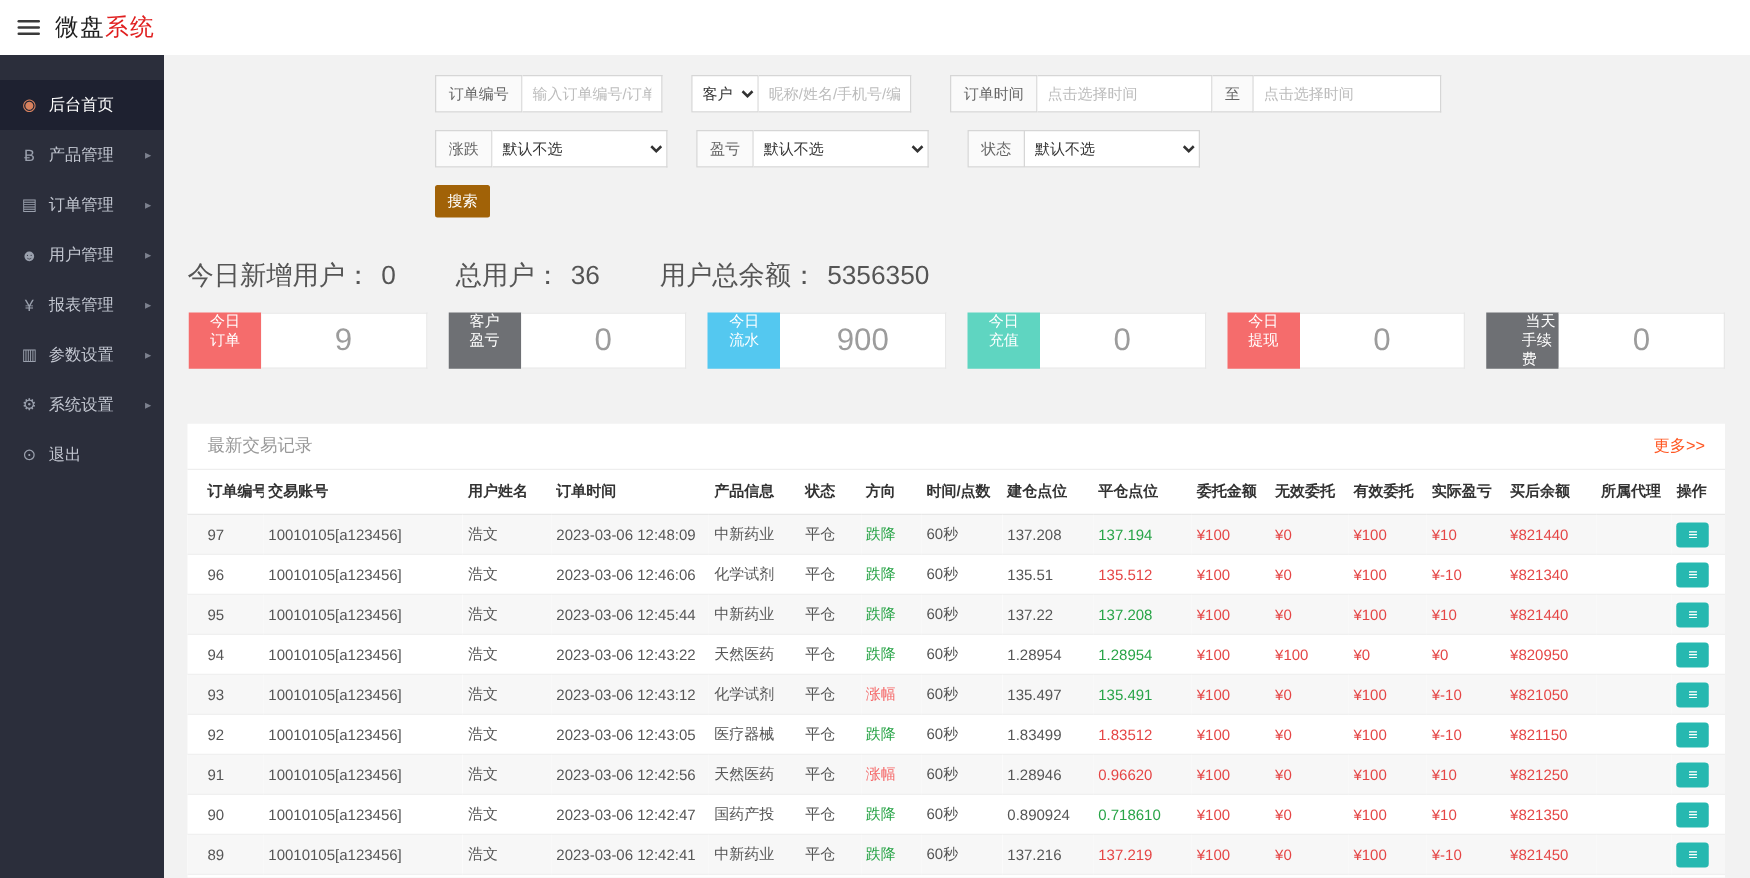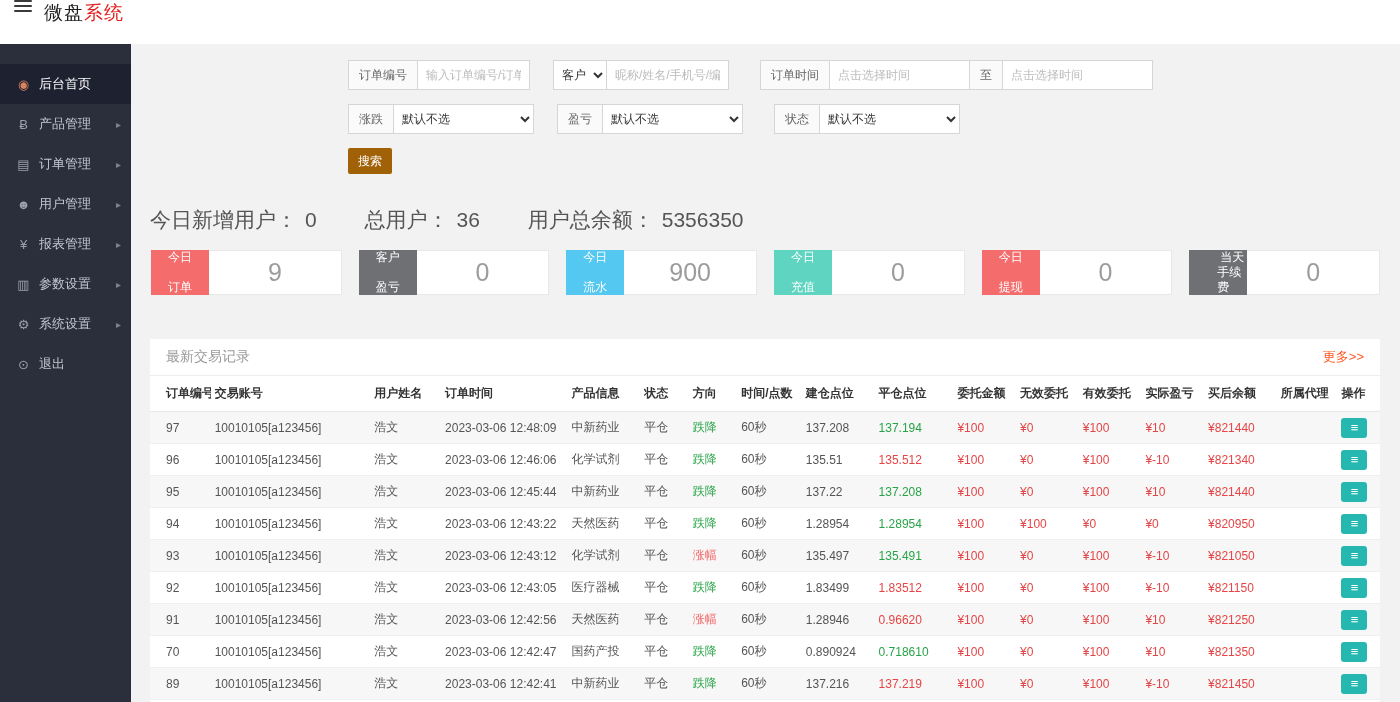--- a/index.html
+++ b/index.html
@@ -1,20 +1,20 @@
 <!DOCTYPE html>
 <html><head>
 <meta charset="utf-8">
 <style>
   *{box-sizing:border-box;margin:0;padding:0}
   html,body{width:1400px;height:702px;overflow:hidden}
   body{font-family:"Liberation Sans","DejaVu Sans",sans-serif;background:#f2f2f2;color:#555}
 
   
-  .topbar{position:fixed;top:0;left:0;right:0;height:44px;background:#fff;display:flex;padding:0 14px;z-index:20}
+  .topbar{position:fixed;top:0;left:0;right:0;height:44px;background:#fff;display:flex;align-items:center;padding:0 14px;z-index:20}
   .hamburger{width:18px;display:flex;flex-direction:column;gap:3px;margin-right:12px;cursor:pointer}
   .hamburger span{display:block;height:2px;background:#3a3a3a;border-radius:1px}
   .brand{font-size:19px;color:#1f1f1f;letter-spacing:1px}
   .brand .red{color:#e01f1f}
 
   
   .sidebar{position:fixed;top:44px;left:0;bottom:0;width:131px;background:#2b2e3b;padding-top:20px;z-index:10}
   .side-item{height:40px;display:flex;align-items:center;padding:0 10px 0 15px;color:#c3c7d1;font-size:13px;cursor:pointer}
   .side-item .ico{width:17px;margin-right:7px;font-size:13px;color:#9aa0ad;text-align:center;flex:none}
   .side-item .lbl{flex:1;white-space:nowrap}
@@ -39,21 +39,21 @@
   .search-btn{height:26px;padding:0 10px;background:#a16207;color:#fff;border:none;border-radius:2px;font-size:12px;cursor:pointer}
 
   
   .summary{padding:18px 0 16px 19px;font-size:21px;color:#555}
   .sum-item{margin-right:42px}
   .sum-val{margin-left:8px;color:#555}
 
   
   .cards{display:flex;gap:17px;margin:0 20px}
   .stat-card{flex:1;display:flex;height:45px}
-  .stat-label{width:58px;display:flex;flex-direction:column;align-items:center;justify-content:space-between;color:#fff;font-size:12px;line-height:15px;flex:none}
+  .stat-label{width:58px;display:flex;flex-direction:column;align-items:center;justify-content:flex-start;color:#fff;font-size:12px;line-height:15px;flex:none}
   .stat-value{flex:1;background:#fff;border:1px solid #e8e8e8;border-left:none;display:flex;align-items:center;justify-content:center;font-size:25px;color:#9c9c9c}
 
   
   .panel{margin:44px 20px 0 19px;background:#fff}
   .panel-head{display:flex;justify-content:space-between;align-items:center;padding:9px 16px;border-bottom:1px solid #eee}
   .panel-title{color:#999;font-size:14px}
   .more-link{color:#ff5722;font-size:13px;cursor:pointer;text-decoration:none}
   table{width:100%;border-collapse:collapse;table-layout:fixed;font-size:12px}
   th{font-weight:bold;color:#333;text-align:left;padding:9px 4px;border-bottom:1px solid #e8e8e8;white-space:nowrap;overflow:hidden}
   td{padding:0 4px;height:32px;color:#555;border-bottom:1px solid #f0f0f0;white-space:nowrap;overflow:hidden}
@@ -382,21 +382,21 @@
             <td class="red">0.96620</td>
             <td class="red">¥100</td>
             <td class="red">¥0</td>
             <td class="red">¥100</td>
             <td class="red">¥10</td>
             <td class="red">¥821250</td>
             <td></td>
             <td><button class="action-btn">≡</button></td>
           </tr>
           <tr>
-            <td>70</td>
+            <td>90</td>
             <td>10010105[a123456]</td>
             <td>浩文</td>
             <td>2023-03-06 12:42:47</td>
             <td>国药产投</td>
             <td>平仓</td>
             <td class="green">跌降</td>
             <td>60秒</td>
             <td>0.890924</td>
             <td class="green">0.718610</td>
             <td class="red">¥100</td>

